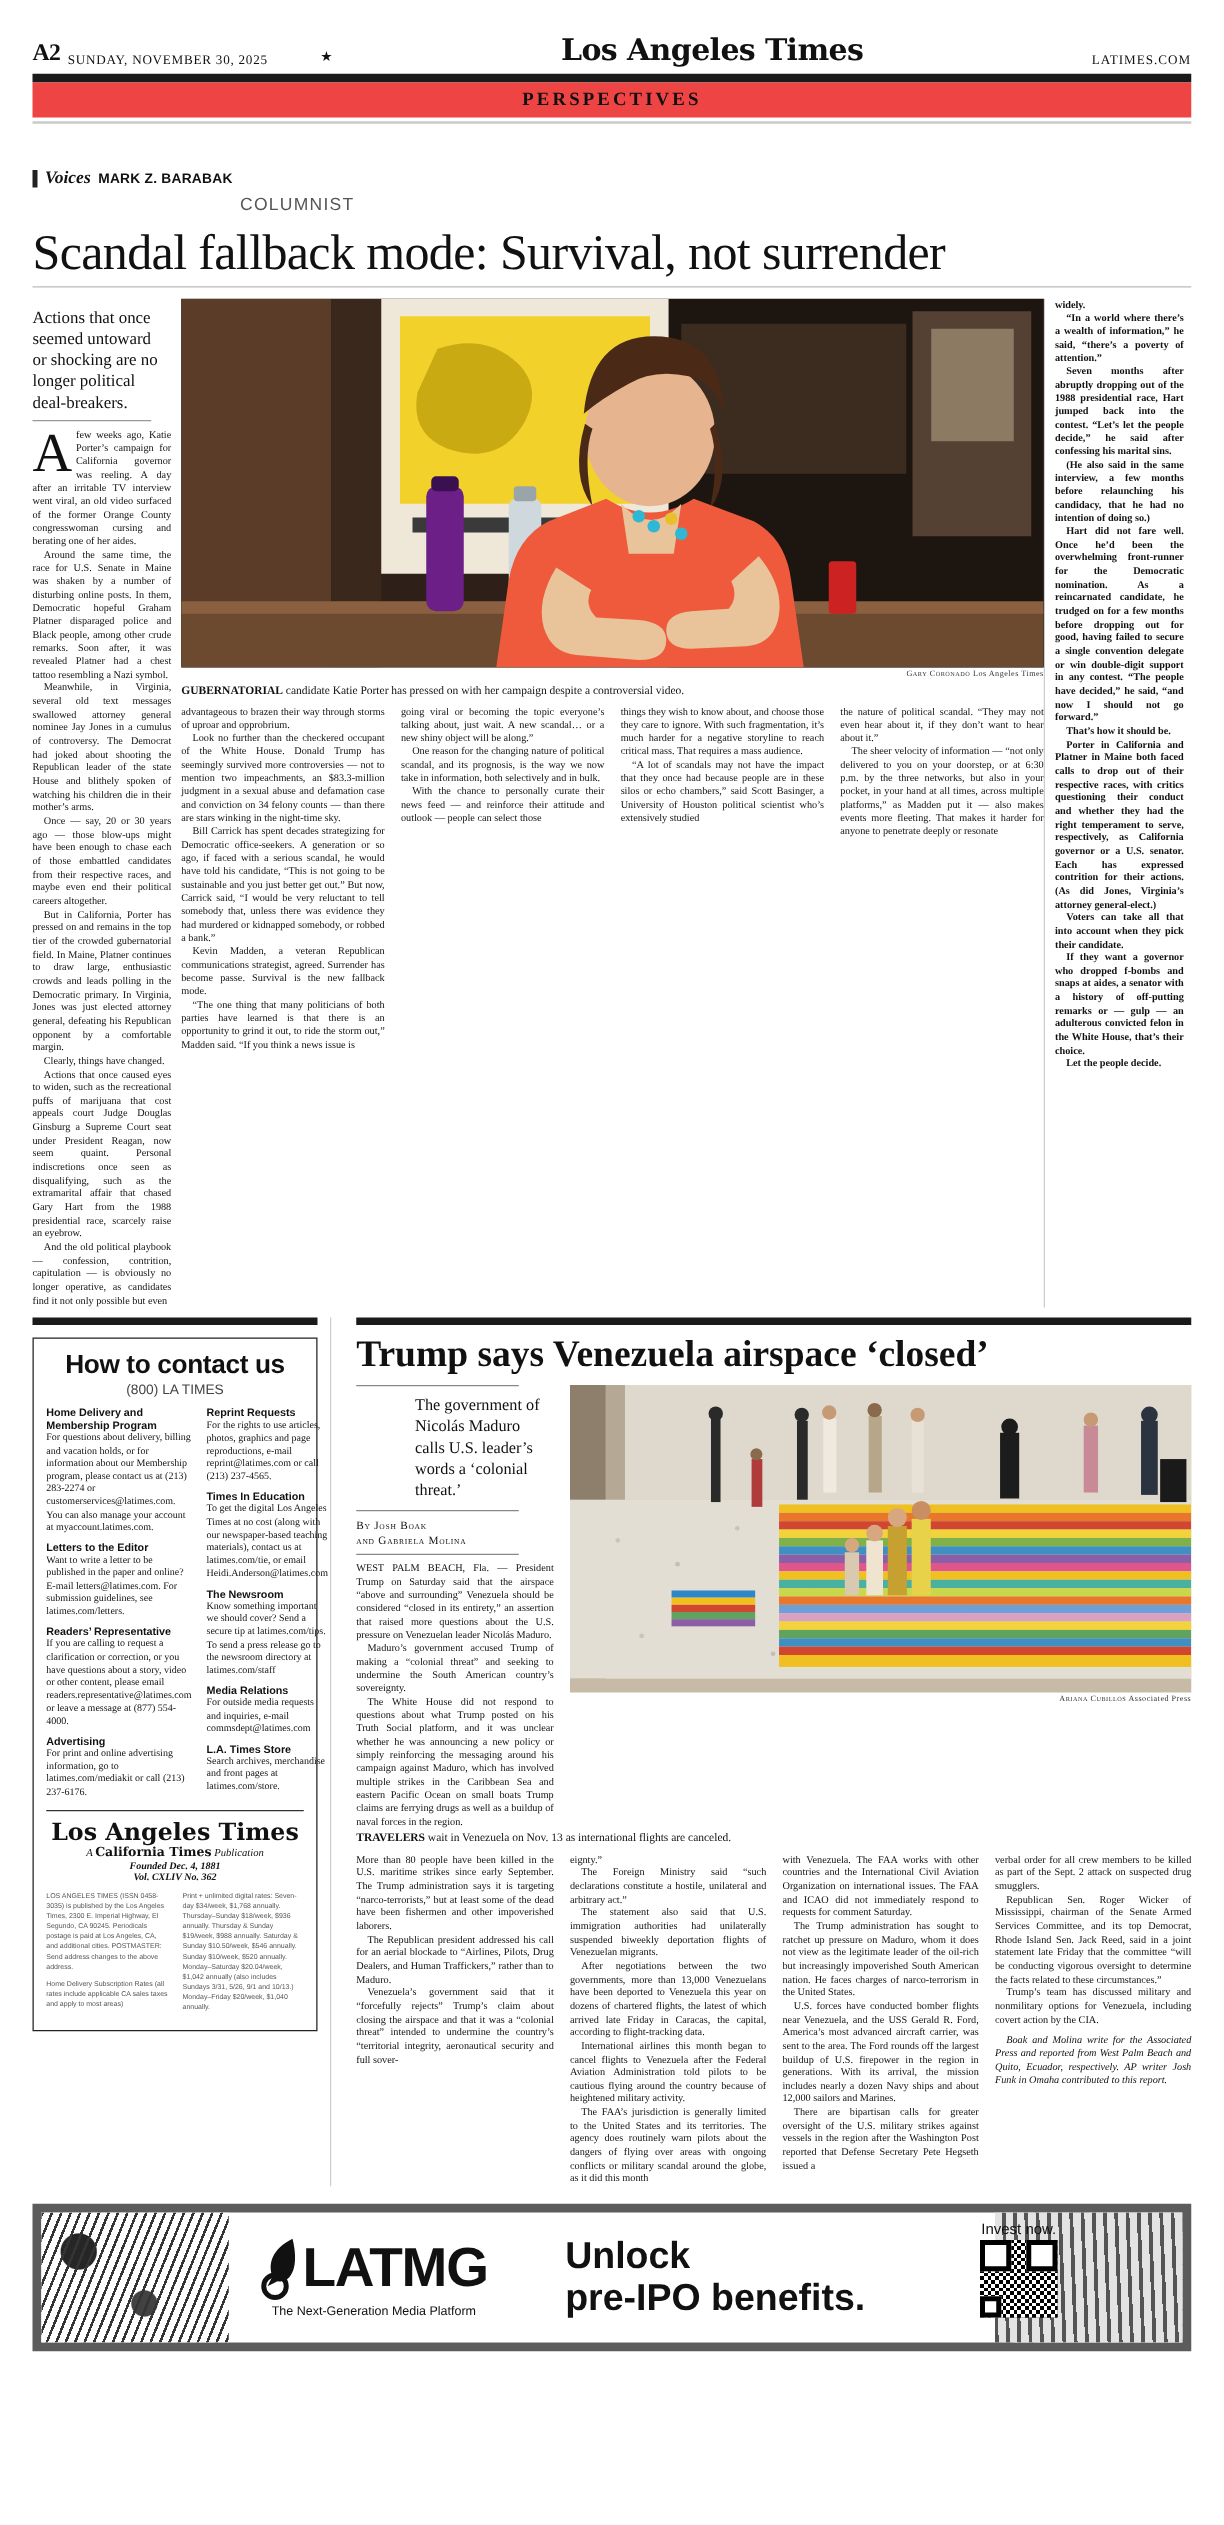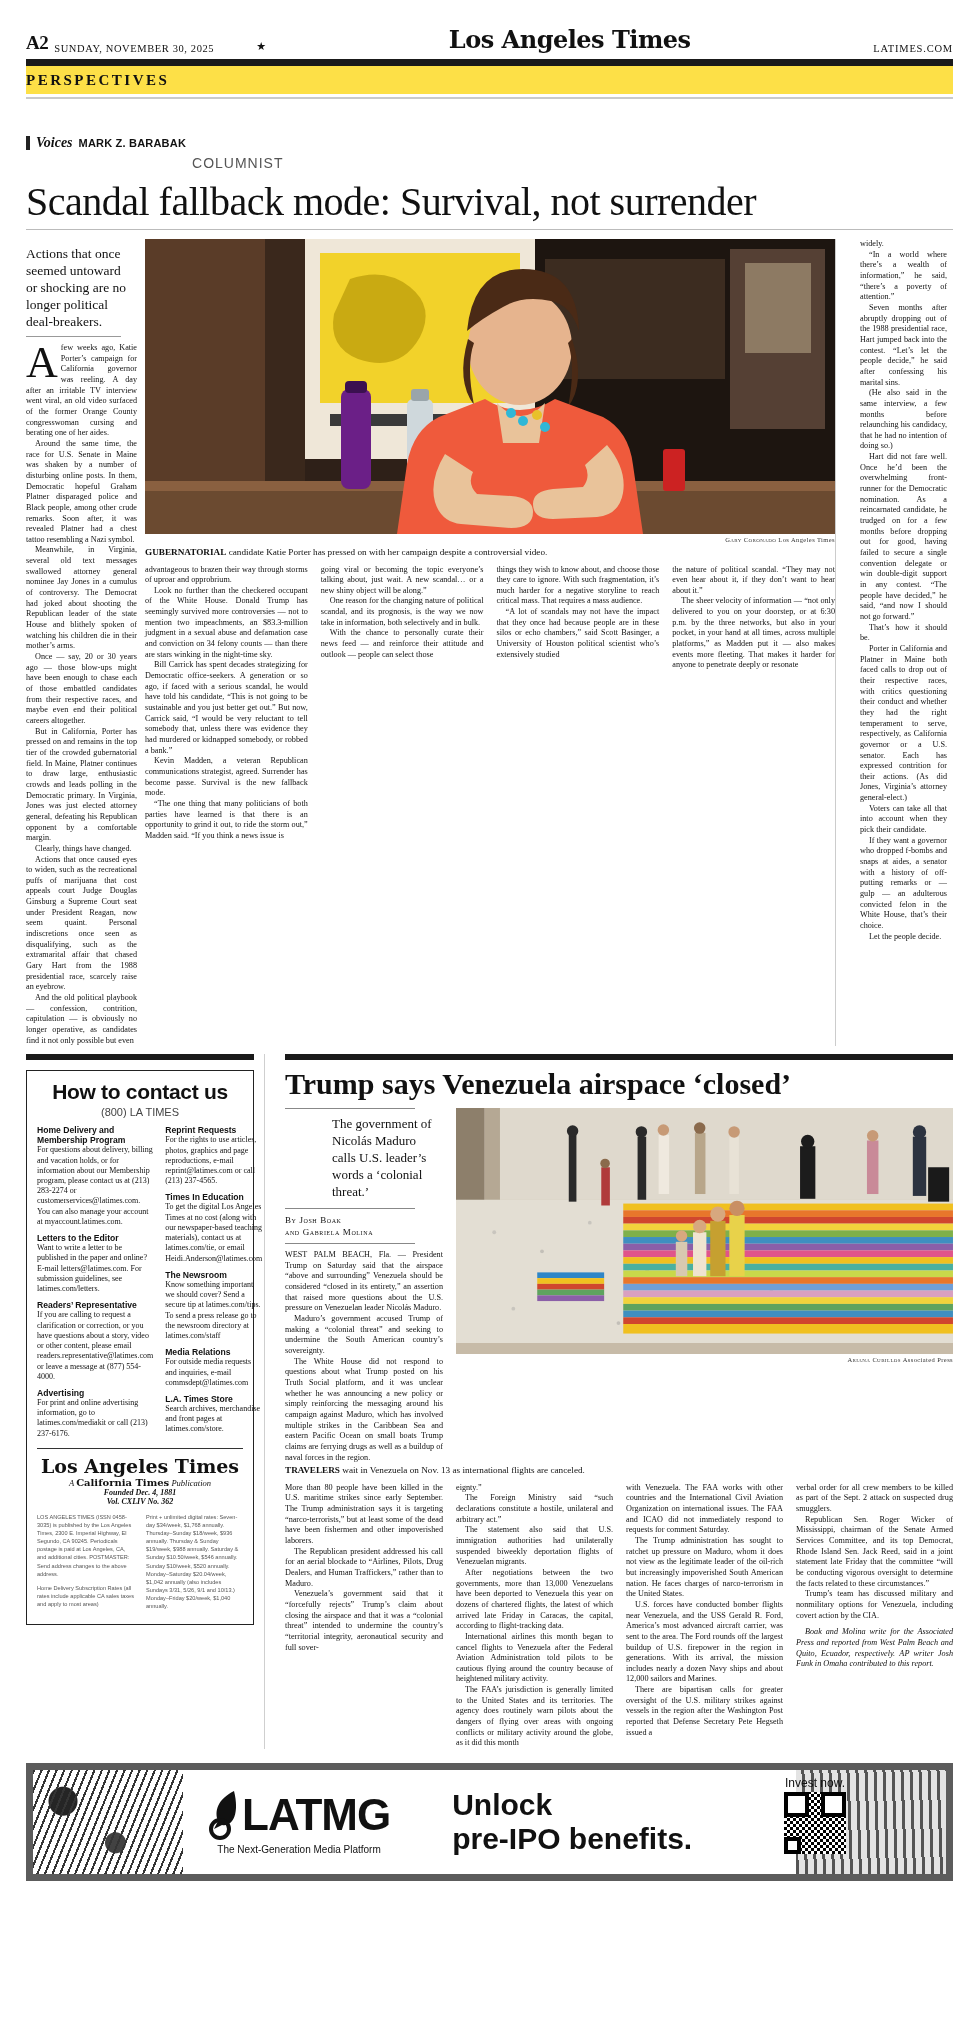--- a/index.html
+++ b/index.html
@@ -20,21 +20,21 @@
   .folio-date { font-family:"Liberation Serif", serif; font-size:10.5px; letter-spacing:0.6px; margin-left:6px; }
   .star { margin-left:42px; font-size:11px; line-height:1; position:relative; top:-2px;}
   .mast-title {
     flex:1; text-align:center; font-family:"DejaVu Serif", serif; font-weight:700;
     font-size:24px; letter-spacing:-0.5px;
   }
   .mast-web { font-family:"Liberation Serif", serif; font-size:10.5px; letter-spacing:0.8px; }
 
   .rule-black { height:7px; background:#1a1a1a; margin-top:5px; }
   .section-band {
-    background:#fde047; height:28px; display:flex; align-items:center; 
+    background:#ef4444; height:28px; display:flex; align-items:center; justify-content:center;
     font-family:"Liberation Serif", serif; font-weight:700; font-size:15px; letter-spacing:2.5px;
   }
   .rule-thin { height:2px; background:#c9cacb; margin-top:3px; }
 
   
   .kicker { display:flex; align-items:center; gap:6px; margin-top:16px; }
   .kicker-bar { width:4px; height:14px; background:#222; }
   .kicker-voices { font-family:"Liberation Serif", serif; font-style:italic; font-weight:700; font-size:14px; }
   .kicker-name { font-family:"Liberation Sans", sans-serif; font-weight:700; font-size:11px; letter-spacing:0.2px; }
   .kicker-role { font-family:"Liberation Sans", sans-serif; font-size:14px; color:#555; letter-spacing:1px;margin-top:40px; }
@@ -76,21 +76,21 @@
     color:#333; padding-top:2px;
   }
   .credit b { font-variant:small-caps; font-weight:400; }
   .caption {
     font-family:"Liberation Serif", serif; font-size:9.2px; padding:4px 0 6px; line-height:1.25;
   }
   .caption .lead { font-weight:700; }
 
   .cols4 { display:grid; grid-template-columns:repeat(4,1fr); column-gap:13px; }
 
-  .rightcol { padding-left:24px; border-left:1px solid #ccc; }
+  .rightcol { padding-left:8px; border-left:1px solid #ccc;font-weight:bold; }
 
   
   .story2-wrap { margin-top:10px; }
   .rule-black2 { height:6px; background:#1a1a1a; }
   .headline2 {
     font-family:"Liberation Serif", serif; font-size:30px; line-height:1.1; margin:7px 0 8px;
   }
   .deck2 { font-family:"Liberation Serif", serif; font-size:13px; line-height:1.3;margin-left:47px; }
   .byline {
     font-family:"Liberation Serif", serif; font-size:9px; letter-spacing:0.6px; font-variant:small-caps;
@@ -460,21 +460,21 @@
           <p class="noind">More than 80 people have been killed in the U.S. maritime strikes since early September. The Trump administration says it is targeting “narco-terrorists,” but at least some of the dead have been fishermen and other impoverished laborers.</p>
           <p>The Republican president addressed his call for an aerial blockade to “Airlines, Pilots, Drug Dealers, and Human Traffickers,” rather than to Maduro.</p>
           <p>Venezuela’s government said that it “forcefully rejects” Trump’s claim about closing the airspace and that it was a “colonial threat” intended to undermine the country’s “territorial integrity, aeronautical security and full sover-</p>
         </div>
         <div class="body-text">
           <p class="noind">eignty.”</p>
           <p>The Foreign Ministry said “such declarations constitute a hostile, unilateral and arbitrary act.”</p>
           <p>The statement also said that U.S. immigration authorities had unilaterally suspended biweekly deportation flights of Venezuelan migrants.</p>
           <p>After negotiations between the two governments, more than 13,000 Venezuelans have been deported to Venezuela this year on dozens of chartered flights, the latest of which arrived late Friday in Caracas, the capital, according to flight-tracking data.</p>
           <p>International airlines this month began to cancel flights to Venezuela after the Federal Aviation Administration told pilots to be cautious flying around the country because of heightened military activity.</p>
-          <p>The FAA’s jurisdiction is generally limited to the United States and its territories. The agency does routinely warn pilots about the dangers of flying over areas with ongoing conflicts or military activity around the globe, as it did this month</p>
+          <p>The FAA’s jurisdiction is generally limited to the United States and its territories. The agency does routinely warn pilots about the dangers of flying over areas with ongoing conflicts or military scandal around the globe, as it did this month</p>
         </div>
         <div class="body-text">
           <p class="noind">with Venezuela. The FAA works with other countries and the International Civil Aviation Organization on international issues. The FAA and ICAO did not immediately respond to requests for comment Saturday.</p>
           <p>The Trump administration has sought to ratchet up pressure on Maduro, whom it does not view as the legitimate leader of the oil-rich but increasingly impoverished South American nation. He faces charges of narco-terrorism in the United States.</p>
           <p>U.S. forces have conducted bomber flights near Venezuela, and the USS Gerald R. Ford, America’s most advanced aircraft carrier, was sent to the area. The Ford rounds off the largest buildup of U.S. firepower in the region in generations. With its arrival, the mission includes nearly a dozen Navy ships and about 12,000 sailors and Marines.</p>
           <p>There are bipartisan calls for greater oversight of the U.S. military strikes against vessels in the region after the Washington Post reported that Defense Secretary Pete Hegseth issued a</p>
         </div>
         <div class="body-text">
           <p class="noind">verbal order for all crew members to be killed as part of the Sept. 2 attack on suspected drug smugglers.</p>
           <p>Republican Sen. Roger Wicker of Mississippi, chairman of the Senate Armed Services Committee, and its top Democrat, Rhode Island Sen. Jack Reed, said in a joint statement late Friday that the committee “will be conducting vigorous oversight to determine the facts related to these circumstances.”</p>

